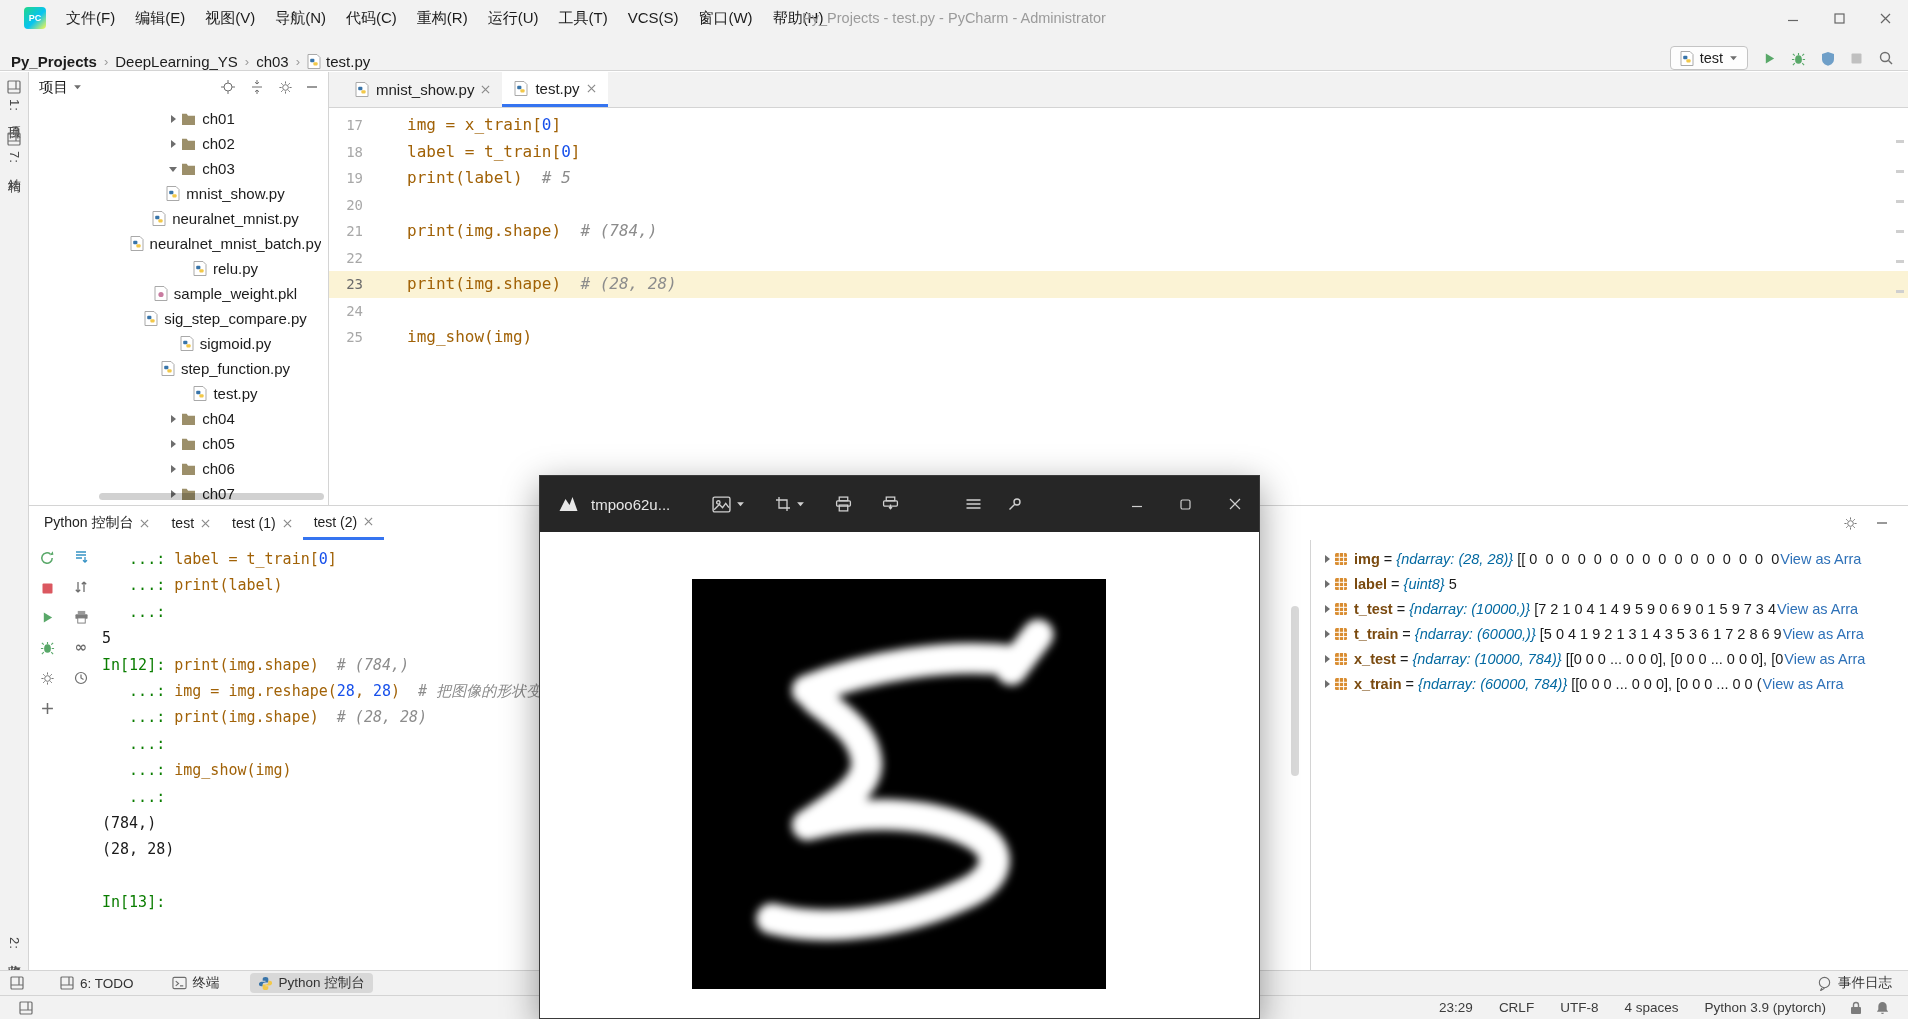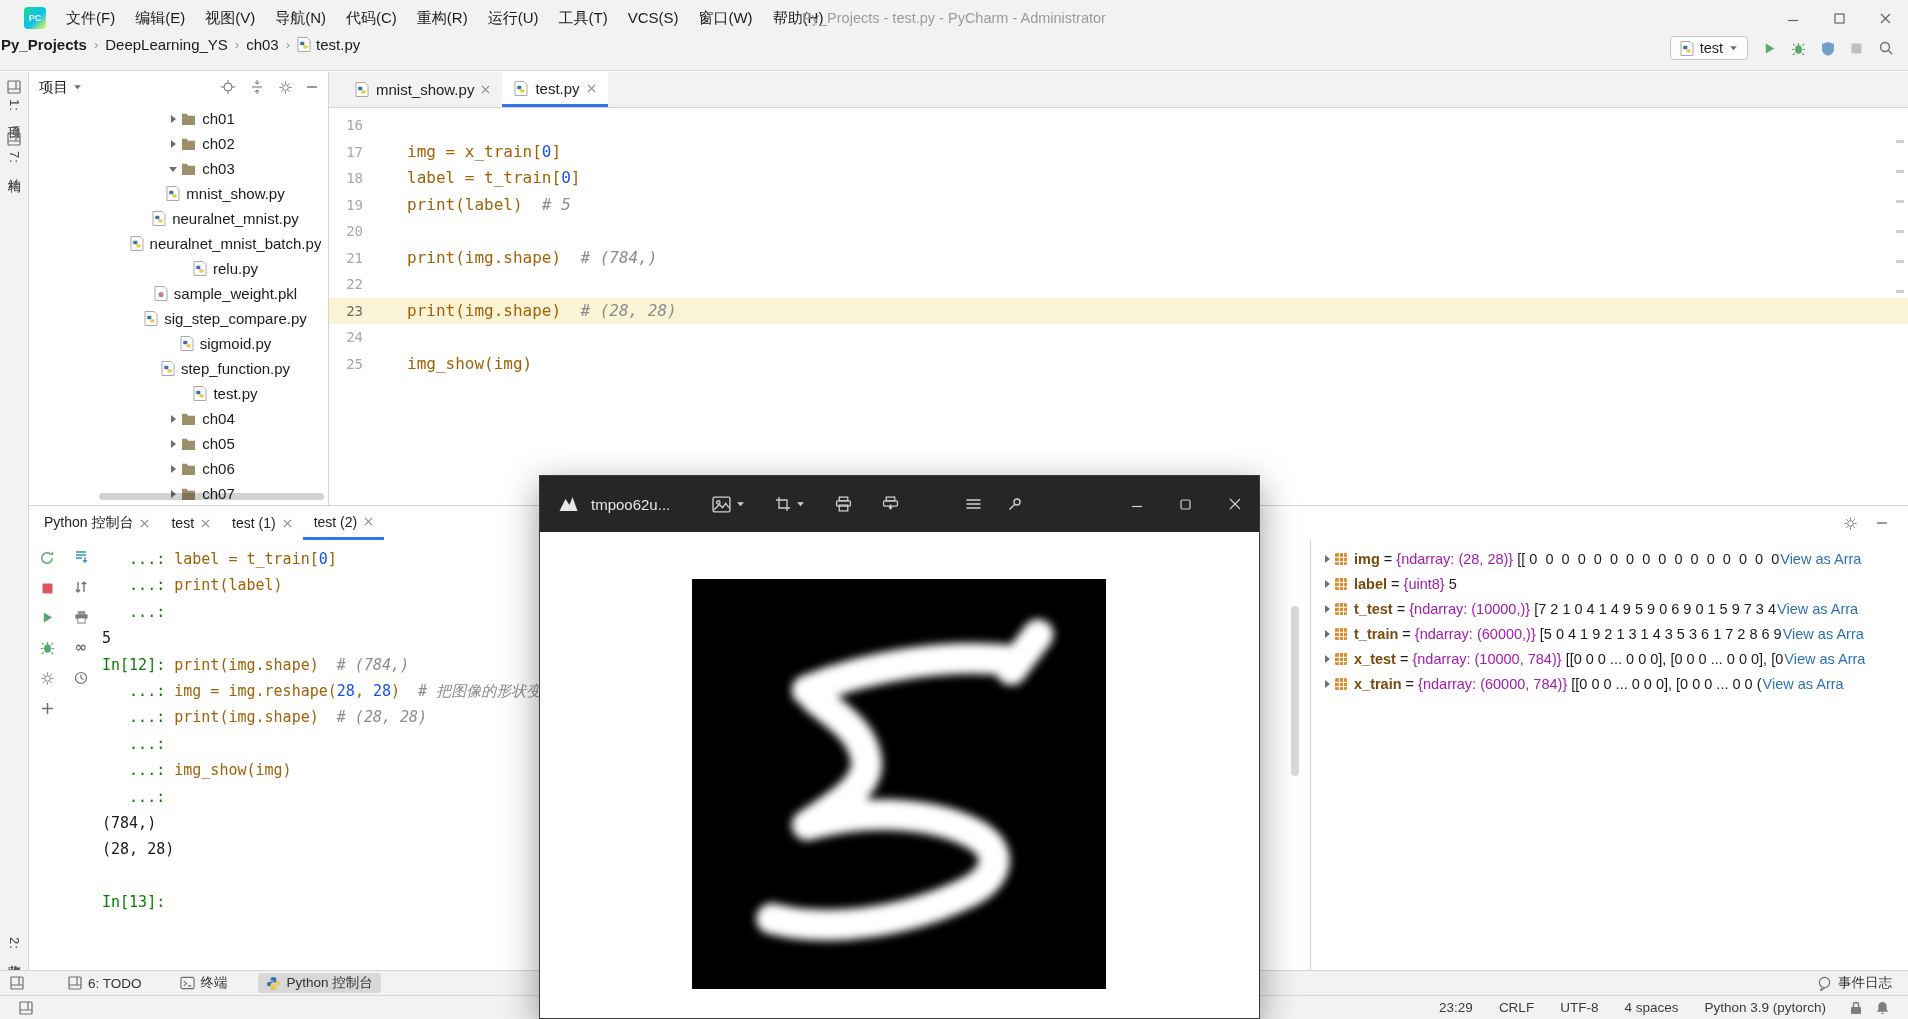--- a/index.html
+++ b/index.html
@@ -15,21 +15,21 @@
     background:linear-gradient(135deg,#21d789,#07c3f2 55%,#fcf84a);display:flex;align-items:center;justify-content:center;
     font:700 9px "Liberation Sans",sans-serif;color:#fff;}
   #menu-bar{display:flex;align-items:flex-start;}
   .menu-item{padding:0 10px;font-size:15px;height:36px;line-height:36px;cursor:default;}
   .wtitle{position:absolute;left:0;right:0;text-align:center;font-size:14.5px;color:#9b9b9b;pointer-events:none;}
   #win-controls{position:absolute;right:0;top:0;display:flex;height:36px;}
   .wc{width:46px;height:36px;display:flex;align-items:center;justify-content:center;}
 
   
   #navbar{position:absolute;left:0;top:36px;width:1908px;height:35px;background:#f2f2f2;
-    border-bottom:1px solid #d4d4d4;display:flex;align-items:flex-start;padding-left:1px;box-sizing:border-box;}
+    border-bottom:1px solid #d4d4d4;display:flex;align-items:flex-end;padding-left:11px;box-sizing:border-box;}
   #crumbs{display:flex;align-items:center;gap:7px;font-size:15px;}
   .crumb{display:flex;align-items:center;gap:5px;}
   .crumb.first{font-weight:700;}
   .csep{color:#9a9a9a;font-size:13px;}
   #runbox{margin-left:auto;display:flex;align-items:center;gap:15px;padding-right:14px;}
   .runsel{display:flex;align-items:center;gap:6px;border:1px solid #c4c4c4;background:#fdfdfd;
     border-radius:4px;padding:3px 9px;font-size:14.5px;}
   #run-actions{display:flex;align-items:center;gap:15px;}
 
   
@@ -78,28 +78,28 @@
   #ctoolA{left:8px;} #ctoolB{left:42px;}
   #console-lines{position:absolute;left:73px;top:40px;right:645px;font-family:"DejaVu Sans Mono",monospace;
     font-size:15px;line-height:26.4px;white-space:pre;overflow:hidden;}
   .sP{color:#0a7d00;} .sO{color:#1a1a1a;}
   .vthumb{position:absolute;left:1262px;top:100px;width:8px;height:170px;border-radius:4px;background:rgba(0,0,0,.15);}
   #varpanel{position:absolute;left:1281px;top:34px;right:0;bottom:0;border-left:1px solid #d4d4d4;padding-top:6px;box-sizing:border-box;}
   .vrow{height:25px;display:flex;align-items:center;padding:0 8px 0 8px;font-size:14.5px;white-space:pre;}
   .vrow .aw{width:15px;display:flex;justify-content:center;flex:none;}
   .vname{font-weight:700;color:#7a4a0f;margin:0 0 0 6px;flex:none;}
   .veq{color:#1c1c1c;flex:none;}
-  .vtype{color:#a21caf;flex:none;}
+  .vtype{color:#0369a1;flex:none;font-style:italic;}
   .vval{color:#1a1a1a;overflow:hidden;text-overflow:ellipsis;flex:0 1 auto;}
   .vlink{color:#2e71b8;flex:none;margin-left:1px;}
   .vspecial{margin-left:6px;color:#1a1a1a;}
 
   
   #toolstrip{position:absolute;left:0;top:970px;width:1908px;height:25px;background:#f2f2f2;border-top:1px solid #d4d4d4;
-    display:flex;align-items:center;padding-left:10px;box-sizing:border-box;gap:36px;font-size:13.5px;color:#333;}
+    display:flex;align-items:center;padding-left:10px;box-sizing:border-box;gap:28px;font-size:13.5px;color:#333;}
   .tsitem{display:flex;align-items:center;gap:6px;padding:1px 8px;border-radius:4px;}
   .tsitem.active{background:#d8d8d8;}
   #ts-right{margin-left:auto;display:flex;align-items:center;gap:6px;padding-right:16px;}
   #statusbar{position:absolute;left:0;top:995px;width:1908px;height:24px;background:#f2f2f2;border-top:1px solid #d4d4d4;
     display:flex;align-items:center;padding:0 19px;box-sizing:border-box;font-size:13.5px;color:#3c3c3c;}
   #sb-items{margin-left:auto;display:flex;align-items:center;gap:26px;}
   #sb-icons{display:flex;align-items:center;gap:14px;margin-left:24px;}
 
   
   #floatwin{position:absolute;left:539px;top:475px;width:721px;height:544px;z-index:50;background:#fff;
@@ -503,24 +503,20 @@
           </span>
           <span>test.py</span>
           <span class="ic">
             <svg width="9" height="9" viewBox="0 0 10 10">
               <path d="M1 1l8 8M9 1l-8 8" stroke="#8a8a8a" stroke-width="1.3"></path>
             </svg>
           </span>
         </div>
       </div>
     <div id="elines">
-        <div class="eline">
-          <span class="lnum">16</span>
-          <span class="lbody"></span>
-        </div>
         <div class="eline">
           <span class="lnum">17</span>
           <span class="lbody"><span class="sT">img = x_train[</span><span class="sN">0</span><span class="sT">]</span></span>
         </div>
         <div class="eline">
           <span class="lnum">18</span>
           <span class="lbody"><span class="sT">label = t_train[</span><span class="sN">0</span><span class="sT">]</span></span>
         </div>
         <div class="eline">
           <span class="lnum">19</span>

